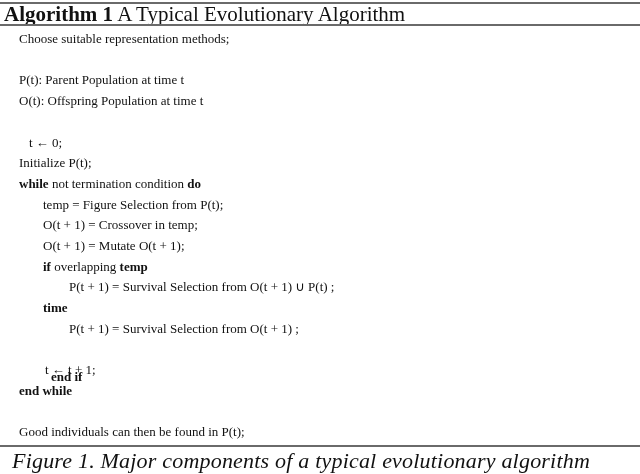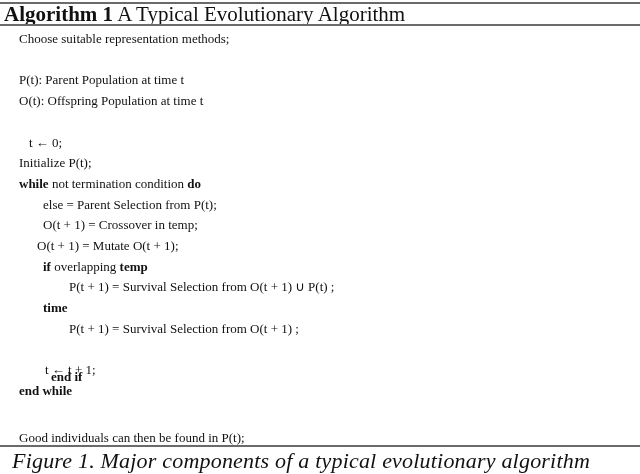--- a/index.html
+++ b/index.html
@@ -26,28 +26,28 @@
 
 <div id="lines">
     <div class="line" style="top: 29px; left: 19px;">Choose suitable representation methods;</div>
     <div class="line" style="top: 49.7px; left: 19px;"></div>
     <div class="line" style="top: 70.4px; left: 19px;">P(t): Parent Population at time t</div>
     <div class="line" style="top: 91.1px; left: 19px;">O(t): Offspring Population at time t</div>
     <div class="line" style="top: 111.8px; left: 19px;"></div>
     <div class="line" style="top: 132.5px; left: 19px; margin-left: 10px;">t ← 0;</div>
     <div class="line" style="top: 153.2px; left: 19px;">Initialize P(t);</div>
     <div class="line" style="top: 173.9px; left: 19px;"><span class="kw">while</span> not termination condition<span class="kw"> do</span></div>
-    <div class="line" style="top: 194.6px; left: 43px;">else = Parent Selection from P(t);</div>
+    <div class="line" style="top: 194.6px; left: 43px;">temp = Figure Selection from P(t);</div>
     <div class="line" style="top: 215.3px; left: 43px;">O(t + 1) = Crossover in temp;</div>
-    <div class="line" style="top: 236px; left: 37px;">O(t + 1) = Mutate O(t + 1);</div>
+    <div class="line" style="top: 236px; left: 43px;">O(t + 1) = Mutate O(t + 1);</div>
     <div class="line" style="top: 256.7px; left: 43px;"><span class="kw">if</span> overlapping<span class="kw"> temp</span></div>
     <div class="line" style="top: 277.4px; left: 69px;">P(t + 1) = Survival Selection from O(t + 1) ∪ P(t) ;</div>
     <div class="line" style="top: 298.1px; left: 43px;"><span class="kw">time</span></div>
     <div class="line" style="top: 318.8px; left: 69px;">P(t + 1) = Survival Selection from O(t + 1) ;</div>
     <div class="line" style="top: 339.5px; left: 51px; margin-top: 27px;"><span class="kw">end if</span></div>
     <div class="line" style="top: 360.2px; left: 45px;">t ← t + 1;</div>
     <div class="line" style="top: 380.9px; left: 19px; text-align: center;"><span class="kw">end while</span></div>
     <div class="line" style="top: 401.6px; left: 19px;"></div>
-    <div class="line" style="top: 422.3px; left: 19px; margin-top: 6px;">Good individuals can then be found in P(t);</div>
+    <div class="line" style="top: 422.3px; left: 19px;">Good individuals can then be found in P(t);</div>
   </div>
 
 <div class="rule r3"></div>
 <div class="caption">Figure 1. Major components of a typical evolutionary algorithm</div>
 
 </body></html>

